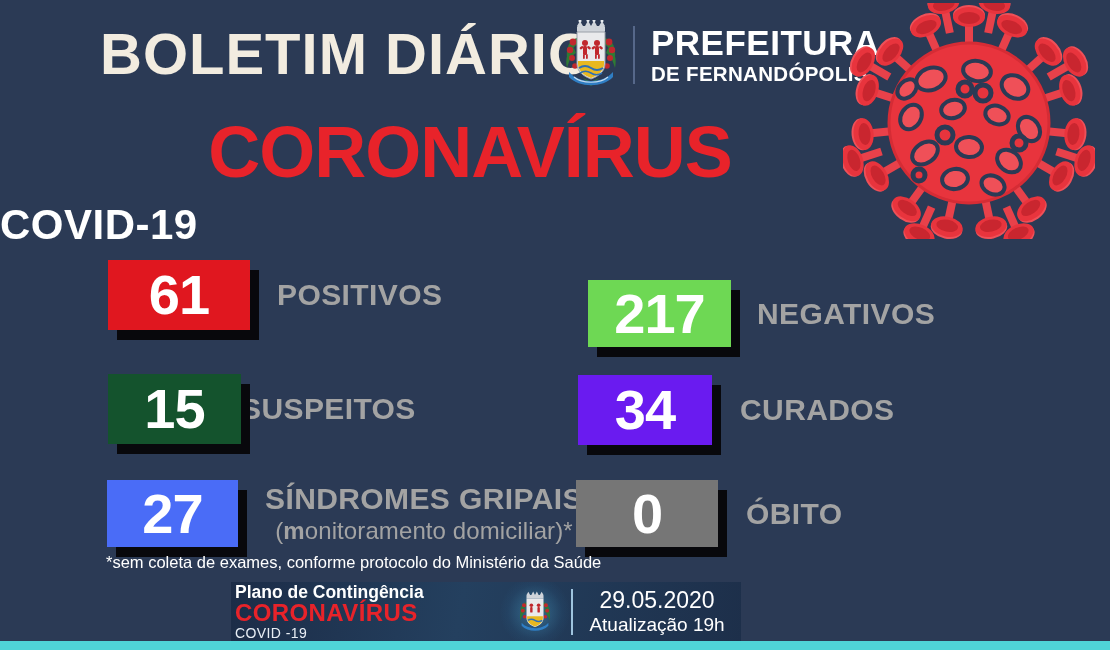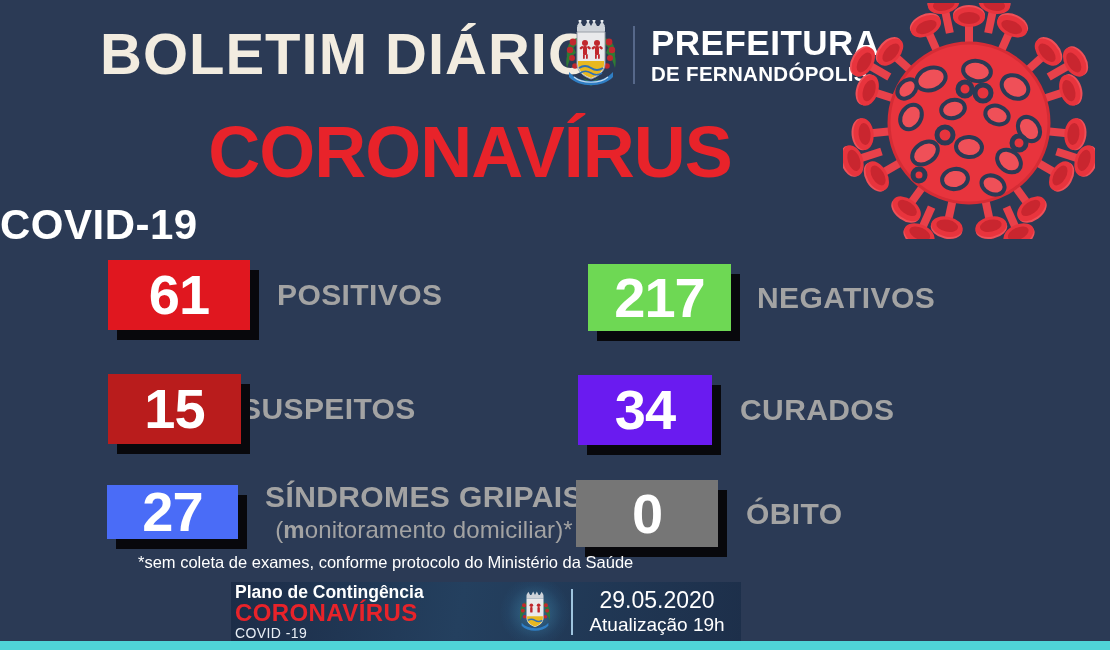--- a/index.html
+++ b/index.html
@@ -154,21 +154,20 @@
   .stat-label .sub b { font-weight: bold; }
   .stat-label.centered { text-align: center; }
 
   .footnote {
     position: absolute;
     left: 106px;
     top: 553px;
     font-size: 16.5px;
     color: #ffffff;
     white-space: nowrap;
-    margin-left: 32px;
   }
 
   
   .footer-bar {
     position: absolute;
     left: 231px;
     top: 582px;
     width: 510px;
     height: 60px;
     background: linear-gradient(100deg, #1c2c47 0%, #24405f 45%, #1d2f4a 100%);
@@ -464,40 +463,40 @@
   <div class="corona-title">CORONAVÍRUS</div>
   <div class="covid-sub">COVID-19</div>
 
   <div id="stats-layer">
       <div class="stat" style="left: 108px; top: 260px;">
         <div class="stat-box" style="width: 142px; height: 70px; background: rgb(224, 23, 31);">
           <span class="stat-num">61</span>
         </div>
         <div class="stat-label" style="margin-left: 27px;"><span>POSITIVOS</span></div>
       </div>
-      <div class="stat" style="left: 588px; top: 264px;">
+      <div class="stat" style="left: 588px; top: 280px;">
         <div class="stat-box" style="width: 143px; height: 67px; background: rgb(110, 216, 84);">
           <span class="stat-num">217</span>
         </div>
         <div class="stat-label" style="margin-left: 26px;"><span>NEGATIVOS</span></div>
       </div>
       <div class="stat" style="left: 108px; top: 374px;">
-        <div class="stat-box" style="width: 133px; height: 70px; background: #b91c1c;">
+        <div class="stat-box" style="width: 133px; height: 70px; background: #14532d;">
           <span class="stat-num">15</span>
         </div>
         <div class="stat-label" style=""><span>SUSPEITOS</span></div>
       </div>
       <div class="stat" style="left: 578px; top: 375px;">
         <div class="stat-box" style="width: 134px; height: 70px; background: rgb(106, 27, 240);">
           <span class="stat-num">34</span>
         </div>
         <div class="stat-label" style="margin-left: 28px;"><span>CURADOS</span></div>
       </div>
       <div class="stat" style="left: 107px; top: 480px;">
-        <div class="stat-box" style="width: 131px; height: 54px; background: rgb(74, 108, 247);">
+        <div class="stat-box" style="width: 131px; height: 67px; background: rgb(74, 108, 247);">
           <span class="stat-num">27</span>
         </div>
         <div class="stat-label centered" style="margin-left: 27px;"><span>SÍNDROMES GRIPAIS</span><span class="sub">(<b>m</b>onitoramento domiciliar)*</span></div>
       </div>
       <div class="stat" style="left: 576px; top: 480px;">
         <div class="stat-box" style="width: 142px; height: 67px; background: rgb(118, 118, 118);">
           <span class="stat-num">0</span>
         </div>
         <div class="stat-label" style="margin-left: 28px;"><span>ÓBITO</span></div>
       </div>

